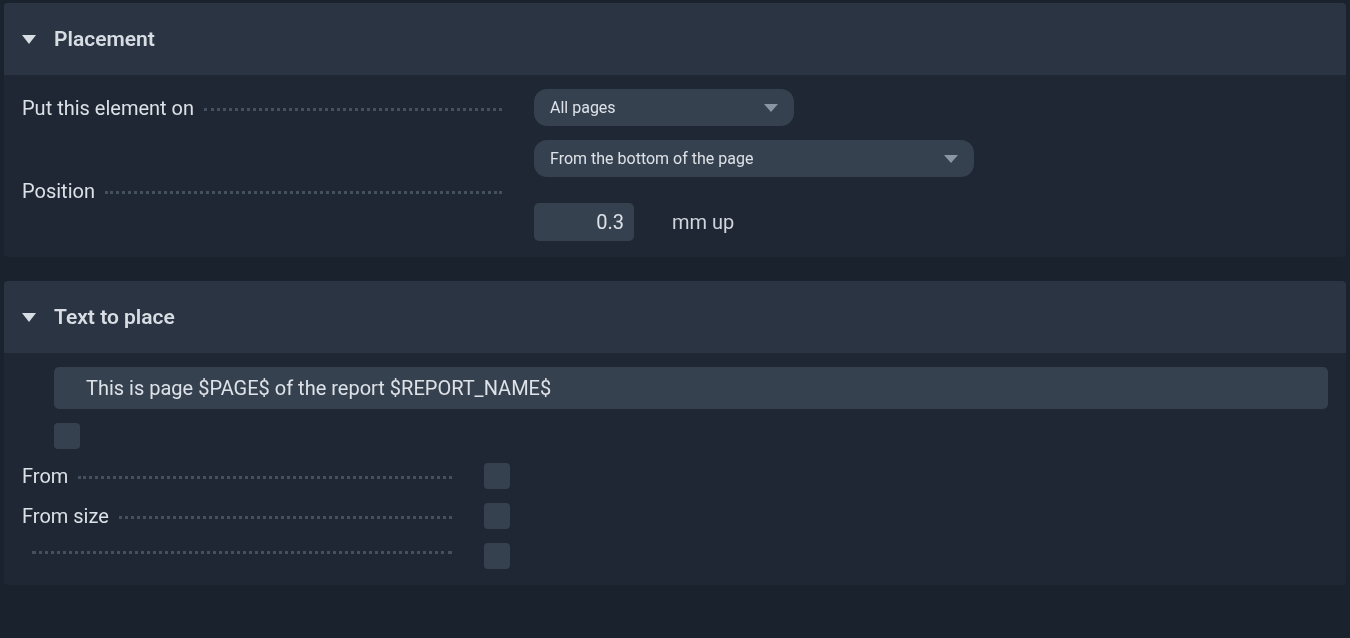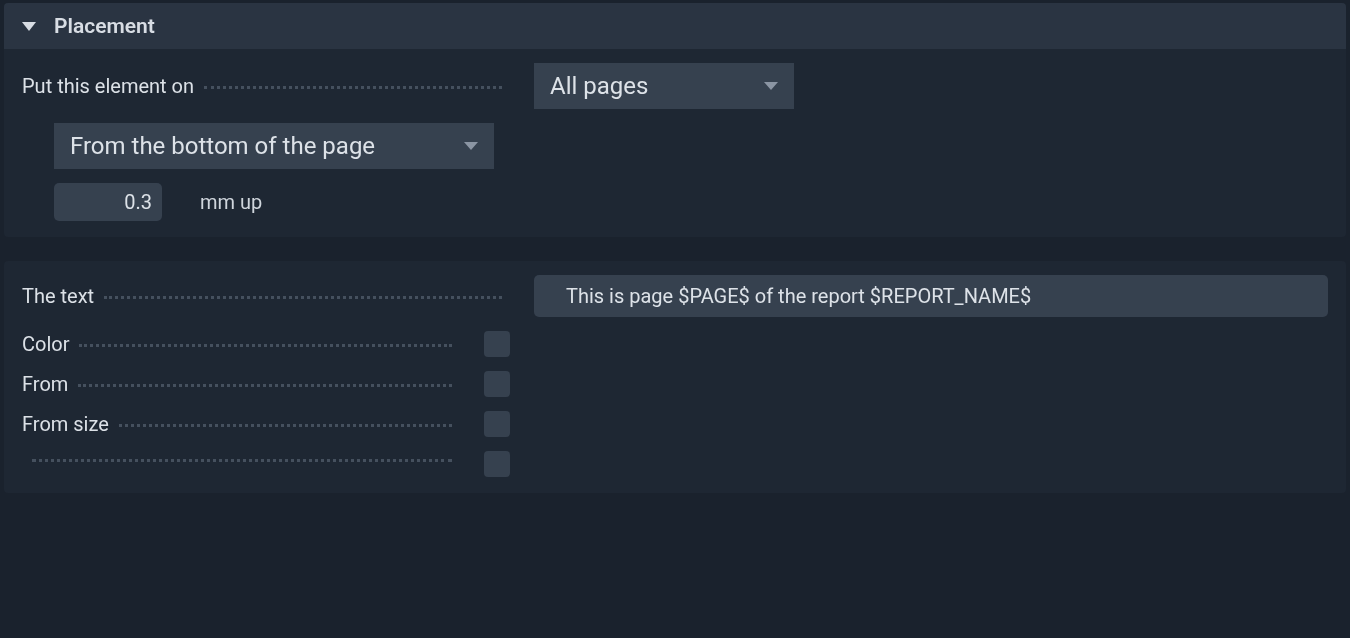--- a/index.html
+++ b/index.html
@@ -14,21 +14,21 @@
     }
     .panel {
       background: #1e2733;
       border-radius: 4px;
       margin: 3px 4px;
     }
     .section-header {
       background: #2a3442;
       display: flex;
       align-items: center;
-      padding: 11px 18px;
+      padding: 24px 18px;
       font-weight: 600;
       font-size: 21px;
       border-radius: 4px 4px 0 0;
     }
     .section-header .tri {
       width: 0; height: 0;
       border-left: 7px solid transparent;
       border-right: 7px solid transparent;
       border-top: 9px solid #d8dde4;
       margin-right: 18px;
@@ -61,24 +61,24 @@
     .ctrl-col {
       flex: 1;
       display: flex;
       align-items: center;
       gap: 14px;
       padding-left: 32px;
     }
     .ctrl-col-narrow { padding-left: 32px; }
     .select {
       background: #36414f;
-      border-radius: 0;
+      border-radius: 13px;
       padding: 9px 48px 9px 16px;
       position: relative;
-      font-size: 24px;
+      font-size: 16px;
       color: #dde2e8;
       min-width: 260px;
       cursor: pointer;
     }
     .select.wide { min-width: 440px; }
     .select .tri-down {
       position: absolute;
       right: 16px;
       top: 50%;
       transform: translateY(-50%);
@@ -87,21 +87,21 @@
       border-right: 7px solid transparent;
       border-top: 8px solid #8b95a3;
     }
     .num-input {
       background: #36414f;
       border: none;
       border-radius: 5px;
       color: #dde2e8;
       font-size: 20px;
       padding: 7px 10px;
-      width: 108px;
+      width: 100px;
       text-align: right;
       font-family: inherit;
     }
     .unit { color: #cfd5dc; font-size: 20px; margin-left: 24px; }
     .text-input {
       background: #36414f;
       border: none;
       border-radius: 5px;
       color: #dde2e8;
       font-size: 20px;
@@ -135,53 +135,53 @@
       </div>
       <div class="ctrl-col">
         <div class="select">
           <span>All pages</span>
           <span class="tri-down"></span>
         </div>
       </div>
     </div>
 
     <div class="row">
-      <div class="ctrl-col" style="flex-direction:column; align-items:flex-start; gap:14px;">
+      <div class="label-col">
+        <span class="lbl">Position</span>
+        <span class="dots"></span>
+      </div>
+      <div class="ctrl-col" style="flex-direction:column; align-items:flex-start; gap:26px;">
         <div class="select wide">
           <span>From the bottom of the page</span>
           <span class="tri-down"></span>
         </div>
         <div style="display:flex; align-items:center; gap:14px;">
           <input class="num-input" type="text" value="0.3" style="">
           <span class="unit">mm up</span>
         </div>
       </div>
     </div>
 
   </div>
 </div>
 
 <div class="panel">
+  <div class="section-header">
+    <span class="tri"></span>
+    <span>Text to place</span>
+  </div>
   <div class="section-body">
 
     <div class="row">
-      <div class="label-col">
-        <span class="lbl">The text</span>
-        <span class="dots"></span>
-      </div>
       <div class="ctrl-col">
         <input class="text-input" type="text" value="This is page $PAGE$ of the report $REPORT_NAME$" style="">
       </div>
     </div>
 
     <div class="row">
-      <div class="label-col label-col-narrow">
-        <span class="lbl">Color</span>
-        <span class="dots"></span>
-      </div>
       <div class="ctrl-col ctrl-col-narrow">
         <div class="checkbox"></div>
       </div>
     </div>
 
     <div class="row">
       <div class="label-col label-col-narrow">
         <span class="lbl">From</span>
         <span class="dots"></span>
       </div>

